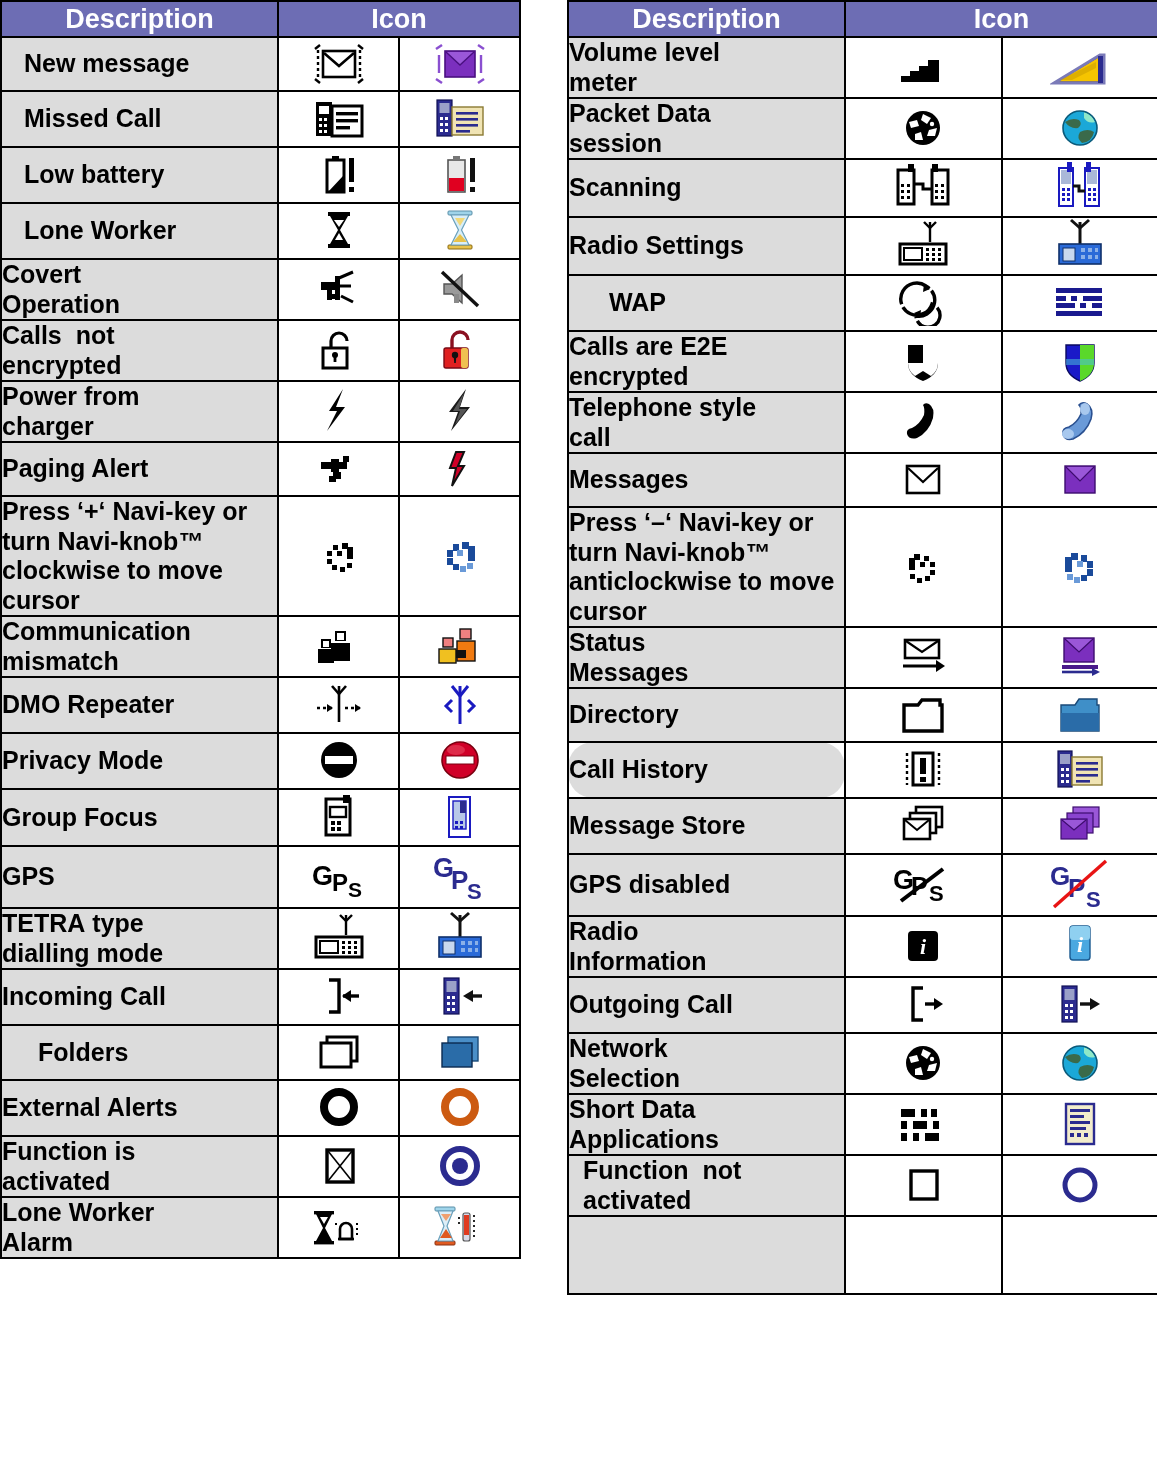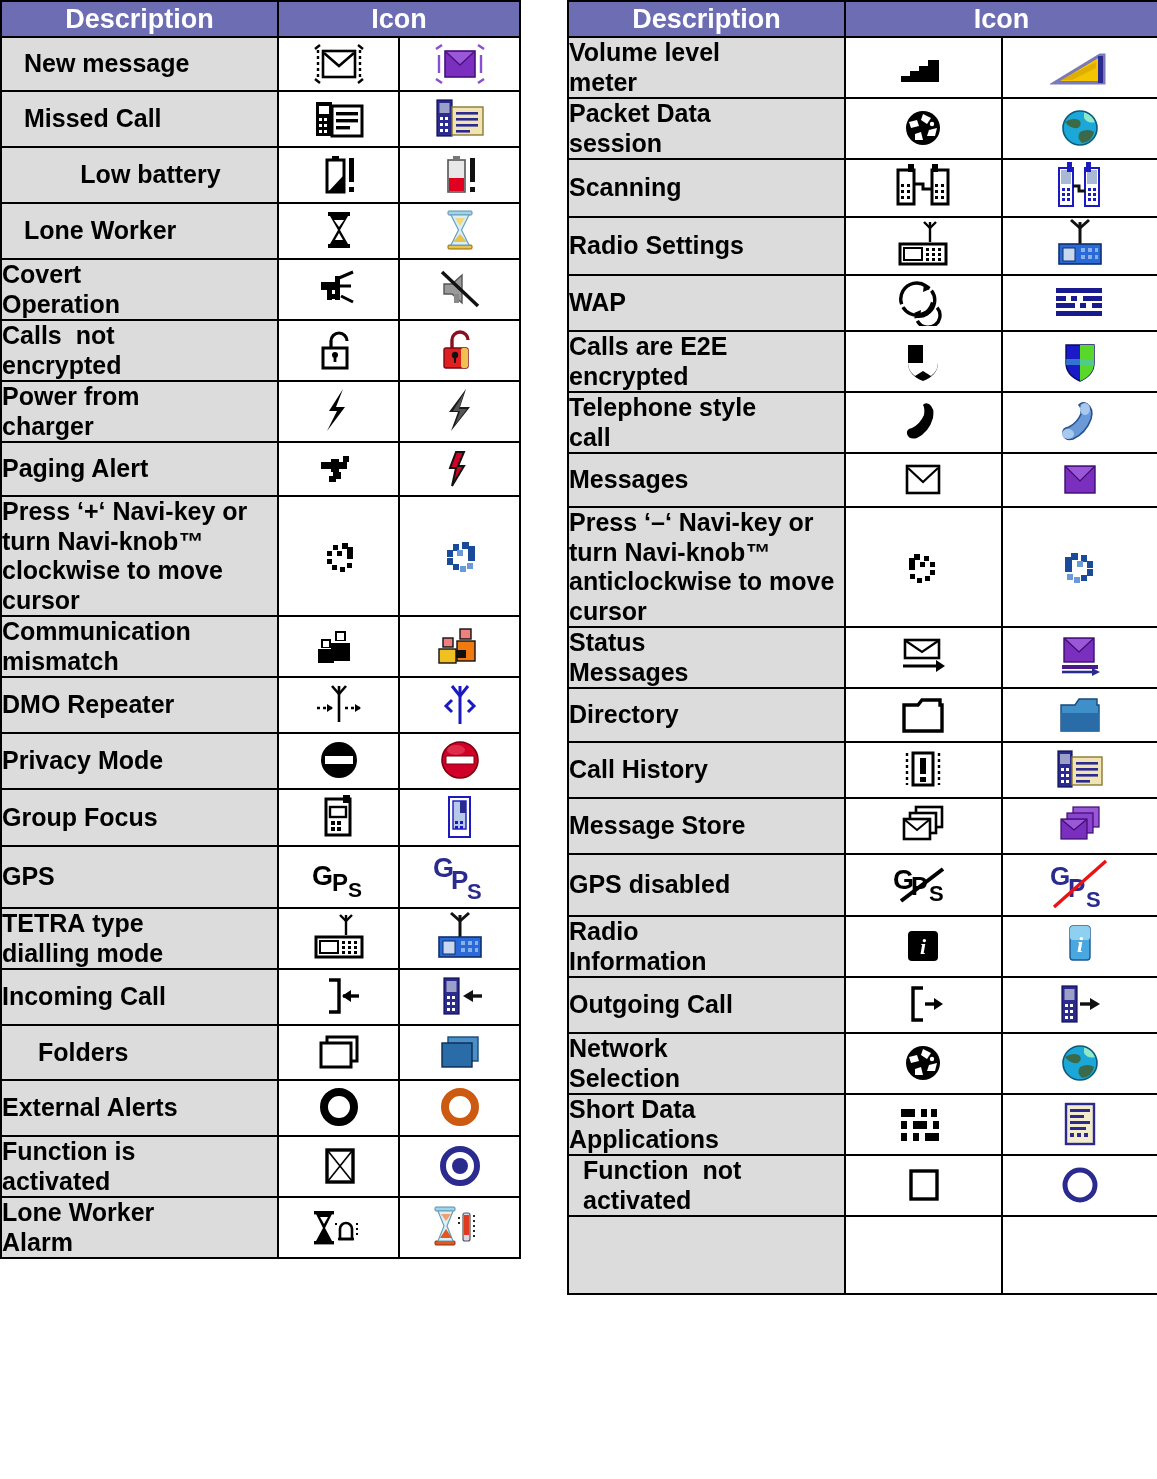--- a/index.html
+++ b/index.html
@@ -162,21 +162,21 @@
                   <g fill="#2b2b8f">
                     <rect x="25" y="18" width="22" height="2.6"></rect>
                     <rect x="25" y="24" width="22" height="2.6"></rect>
                     <rect x="25" y="30" width="22" height="2.6"></rect>
                     <rect x="25" y="36" width="14" height="2.6"></rect>
                   </g>
                 </svg>
               </span></td>
           </tr>
           <tr>
-            <td class="desc indent" style="white-space: normal; text-align: center;">Low battery</td>
+            <td class="desc indent" style="white-space: normal;">Low battery</td>
             <td class="icon-cell"><span class="glyph">
                 <svg width="46" height="48" viewBox="0 0 46 48">
                   <rect x="11" y="10" width="17" height="32" fill="none" stroke="#000" stroke-width="3"></rect>
                   <rect x="16" y="6" width="7" height="4" fill="#000"></rect>
                   <path d="M12 42 L27 42 L27 26 Z" fill="#000"></path>
                   <rect x="33" y="8" width="5" height="24" fill="#000"></rect>
                   <rect x="33" y="37" width="5" height="5" fill="#000"></rect>
                 </svg>
               </span></td>
             <td class="icon-cell"><span class="glyph">
@@ -747,21 +747,21 @@
                     <rect x="39" y="30" width="4" height="4"></rect>
                     <rect x="46" y="30" width="3" height="4"></rect>
                     <rect x="32" y="37" width="4" height="4"></rect>
                     <rect x="39" y="37" width="4" height="4"></rect>
                     <rect x="46" y="37" width="3" height="4"></rect>
                   </g>
                 </svg>
               </span></td>
           </tr>
           <tr>
-            <td class="desc" style="white-space: normal;">WAP</td>
+            <td class="desc" style="white-space: normal; padding-left: 40px;">WAP</td>
             <td class="icon-cell"><span class="glyph">
                 <svg width="54" height="48" viewBox="0 0 54 48">
                   <path d="M30 8 A16 16 0 1 0 36 26 A12 12 0 1 1 20 38 A16 16 0 0 0 30 8 Z" fill="none" stroke="#000" stroke-width="3.4" stroke-dasharray="40 3"></path>
                   <path d="M28 6 L34 11 L27 14 Z" fill="#000"></path>
                   <path d="M24 40 L18 35 L25 32 Z" fill="#000"></path>
                 </svg>
               </span></td>
             <td class="icon-cell"><span class="glyph">
                 <svg width="60" height="42" viewBox="0 0 60 42">
                   <g fill="#1a1a8f">
@@ -889,21 +889,21 @@
                 </svg>
               </span></td>
             <td class="icon-cell"><span class="glyph">
                 <svg width="50" height="44" viewBox="0 0 50 44">
                   <path d="M6 12 L20 12 L24 6 L42 6 L42 12 L44 12 L44 38 L6 38 Z" fill="#3f8fc8" stroke="#1a4a78" stroke-width="1.4"></path>
                   <path d="M6 20 L44 20 L44 38 L6 38 Z" fill="#2a6ca8"></path>
                 </svg>
               </span></td>
           </tr>
           <tr>
-            <td class="desc" style="white-space: normal;">Call History</td>
+            <td class="desc" style="white-space: normal; border-radius: 25px;">Call History</td>
             <td class="icon-cell"><span class="glyph">
                 <svg width="48" height="48" viewBox="0 0 48 48">
                   <rect x="14" y="8" width="20" height="32" fill="none" stroke="#000" stroke-width="3"></rect>
                   <rect x="21" y="13" width="6" height="16" fill="#000"></rect>
                   <rect x="21" y="32" width="6" height="5" fill="#000"></rect>
                   <g stroke="#000" stroke-width="2.4" stroke-dasharray="3 3">
                     <line x1="8" y1="8" x2="8" y2="40"></line>
                     <line x1="40" y1="8" x2="40" y2="40"></line>
                   </g>
                 </svg>

